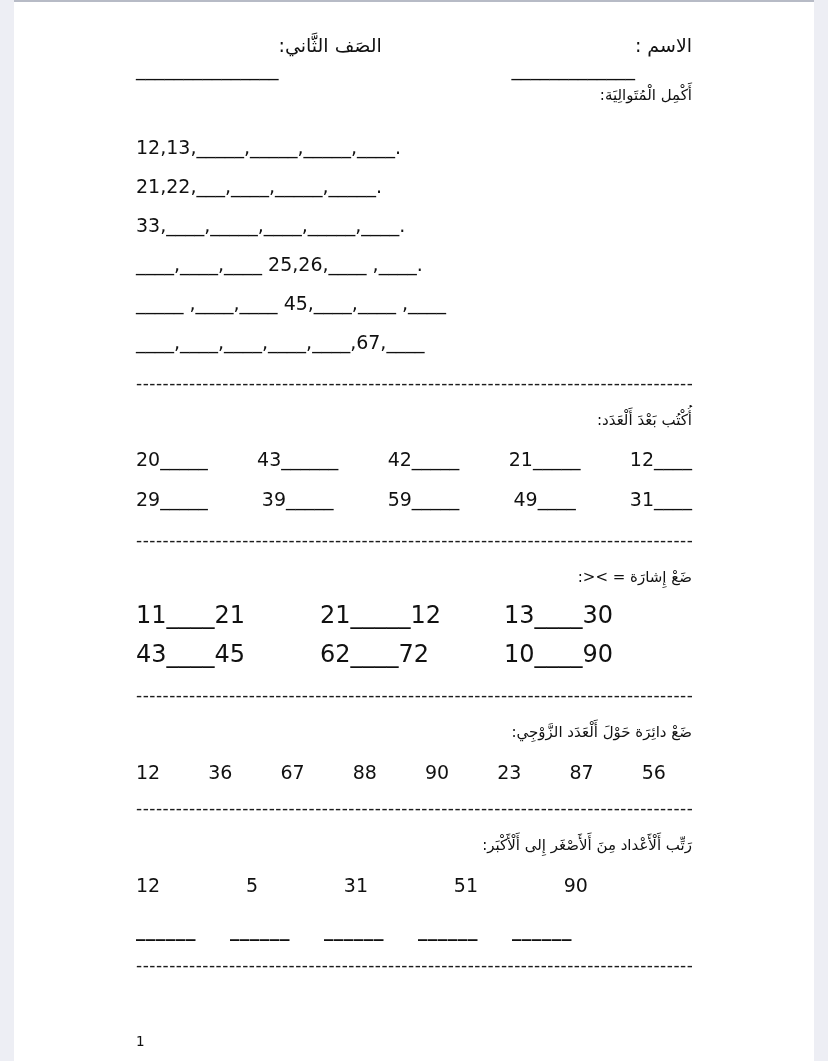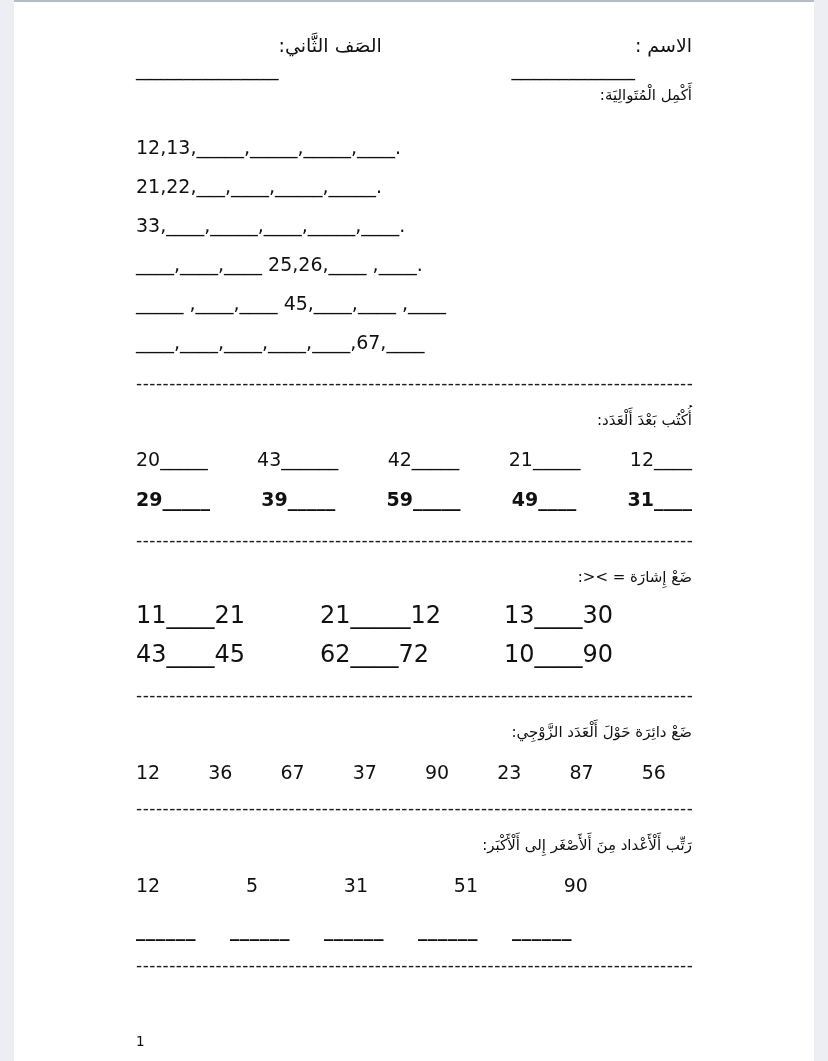--- a/index.html
+++ b/index.html
@@ -77,21 +77,21 @@
   }
   
   .wa-row {
     display: flex;
     direction: ltr;
     justify-content: space-between;
     font-size: 19px;
     line-height: 40px;
     margin-top: 6px;
   }
-  .wa-row + .wa-row { margin-top: 0; font-weight: bold; }
+  .wa-row + .wa-row { margin-top: 0; }
   
   .cmp-row {
     display: flex;
     direction: ltr;
     font-size: 24px;
     line-height: 39px;
     margin-top: 6px;
   }
   .cmp-row + .cmp-row { margin-top: 0; }
   .cmp-item { flex: 0 0 184px; }
@@ -191,21 +191,21 @@
       <span class="cmp-item">10____90</span>
     </div>
 
     <div class="sep">--------------------------------------------------------------------------------------------------------------</div>
 
     <div class="sec-title mt-t">ضَعْ دائِرَة حَوْلَ أَلْعَدَد الزَّوْجِي:</div>
     <div class="even-row">
       <span>12</span>
       <span>36</span>
       <span>67</span>
-      <span>37</span>
+      <span>88</span>
       <span>90</span>
       <span>23</span>
       <span>87</span>
       <span>56</span>
     </div>
 
     <div class="sep">--------------------------------------------------------------------------------------------------------------</div>
 
     <div class="sec-title mt-t">رَتِّب أَلْأَعْداد مِنَ أَلأَصْغَر إِلى أَلْأَكْبَر:</div>
     <div class="order-row">

